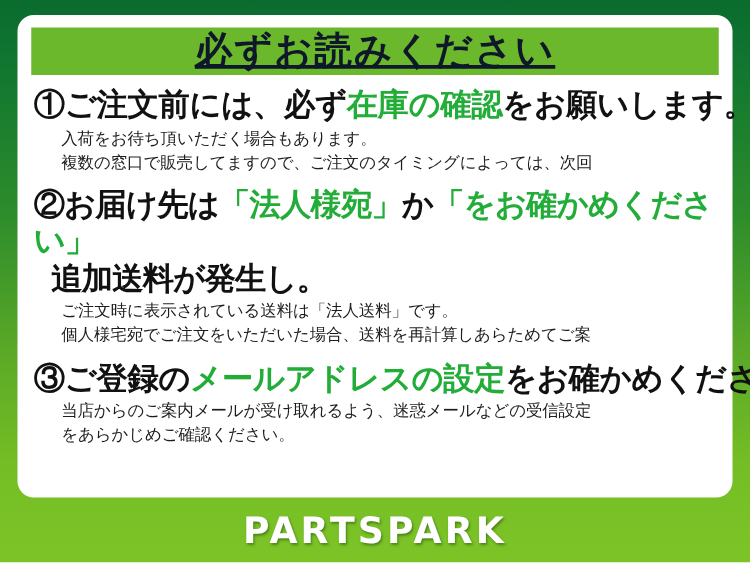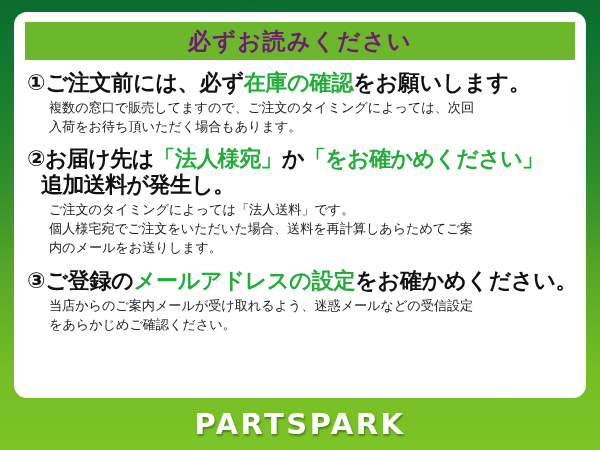--- a/index.html
+++ b/index.html
@@ -45,42 +45,44 @@
 
   
   .banner {
     height: 38px;
     background: #6bb82c;
     display: flex;
     align-items: center;
     justify-content: center;
   }
   .banner-title {
-    color: #701a75;
-    font-size: 23px;
+    color: #0f172a;
+    font-size: 30px;
     font-weight: bold;
     letter-spacing: 1.5px;
     line-height: 1;
     white-space: nowrap;
+    text-decoration: underline;
   }
 
   
   .items {
     padding: 0 2px;
   }
   .item {
     margin-top: 10px;
   }
   .item-head {
-    font-size: 22px;
+    font-size: 25px;
     font-weight: bold;
     color: #111111;
     line-height: 1.18;
     letter-spacing: -0.2px;
     white-space: nowrap;
+    font-family: Liberation Serif, serif;
   }
   .item-head.wrap {
     white-space: normal;
   }
   .hl {
     color: #22ac38;
   }
   .item-sub {
     margin-top: 2px;
     padding-left: 22px;
@@ -126,31 +128,30 @@
 
     <div class="banner">
       <div class="banner-title">必ずお読みください</div>
     </div>
 
     <div class="items">
 
       <div class="item item-1">
         <div class="item-head"><span>①</span><span>ご注文前には、必ず</span><span class="hl">在庫の確認</span><span>をお願いします。</span></div>
         <div class="item-sub">
+          <span class="sub-line">入荷をお待ち頂いただく場合もあります。</span>
           <span class="sub-line">複数の窓口で販売してますので、ご注文のタイミングによっては、次回</span>
-          <span class="sub-line">入荷をお待ち頂いただく場合もあります。</span>
         </div>
       </div>
 
       <div class="item item-2">
         <div class="item-head wrap"><span>②</span><span>お届け先は</span><span class="hl">「法人様宛」</span><span>か</span><span class="hl">「をお確かめください」</span><span class="head-line2">追加送料が発生し。</span></div>
         <div class="item-sub">
-          <span class="sub-line">ご注文のタイミングによっては「法人送料」です。</span>
+          <span class="sub-line">ご注文時に表示されている送料は「法人送料」です。</span>
           <span class="sub-line">個人様宅宛でご注文をいただいた場合、送料を再計算しあらためてご案</span>
-          <span class="sub-line">内のメールをお送りします。</span>
         </div>
       </div>
 
       <div class="item item-3">
         <div class="item-head"><span>③</span><span>ご登録の</span><span class="hl">メールアドレスの設定</span><span>をお確かめください。</span></div>
         <div class="item-sub">
           <span class="sub-line">当店からのご案内メールが受け取れるよう、迷惑メールなどの受信設定</span>
           <span class="sub-line">をあらかじめご確認ください。</span>
         </div>
       </div>

